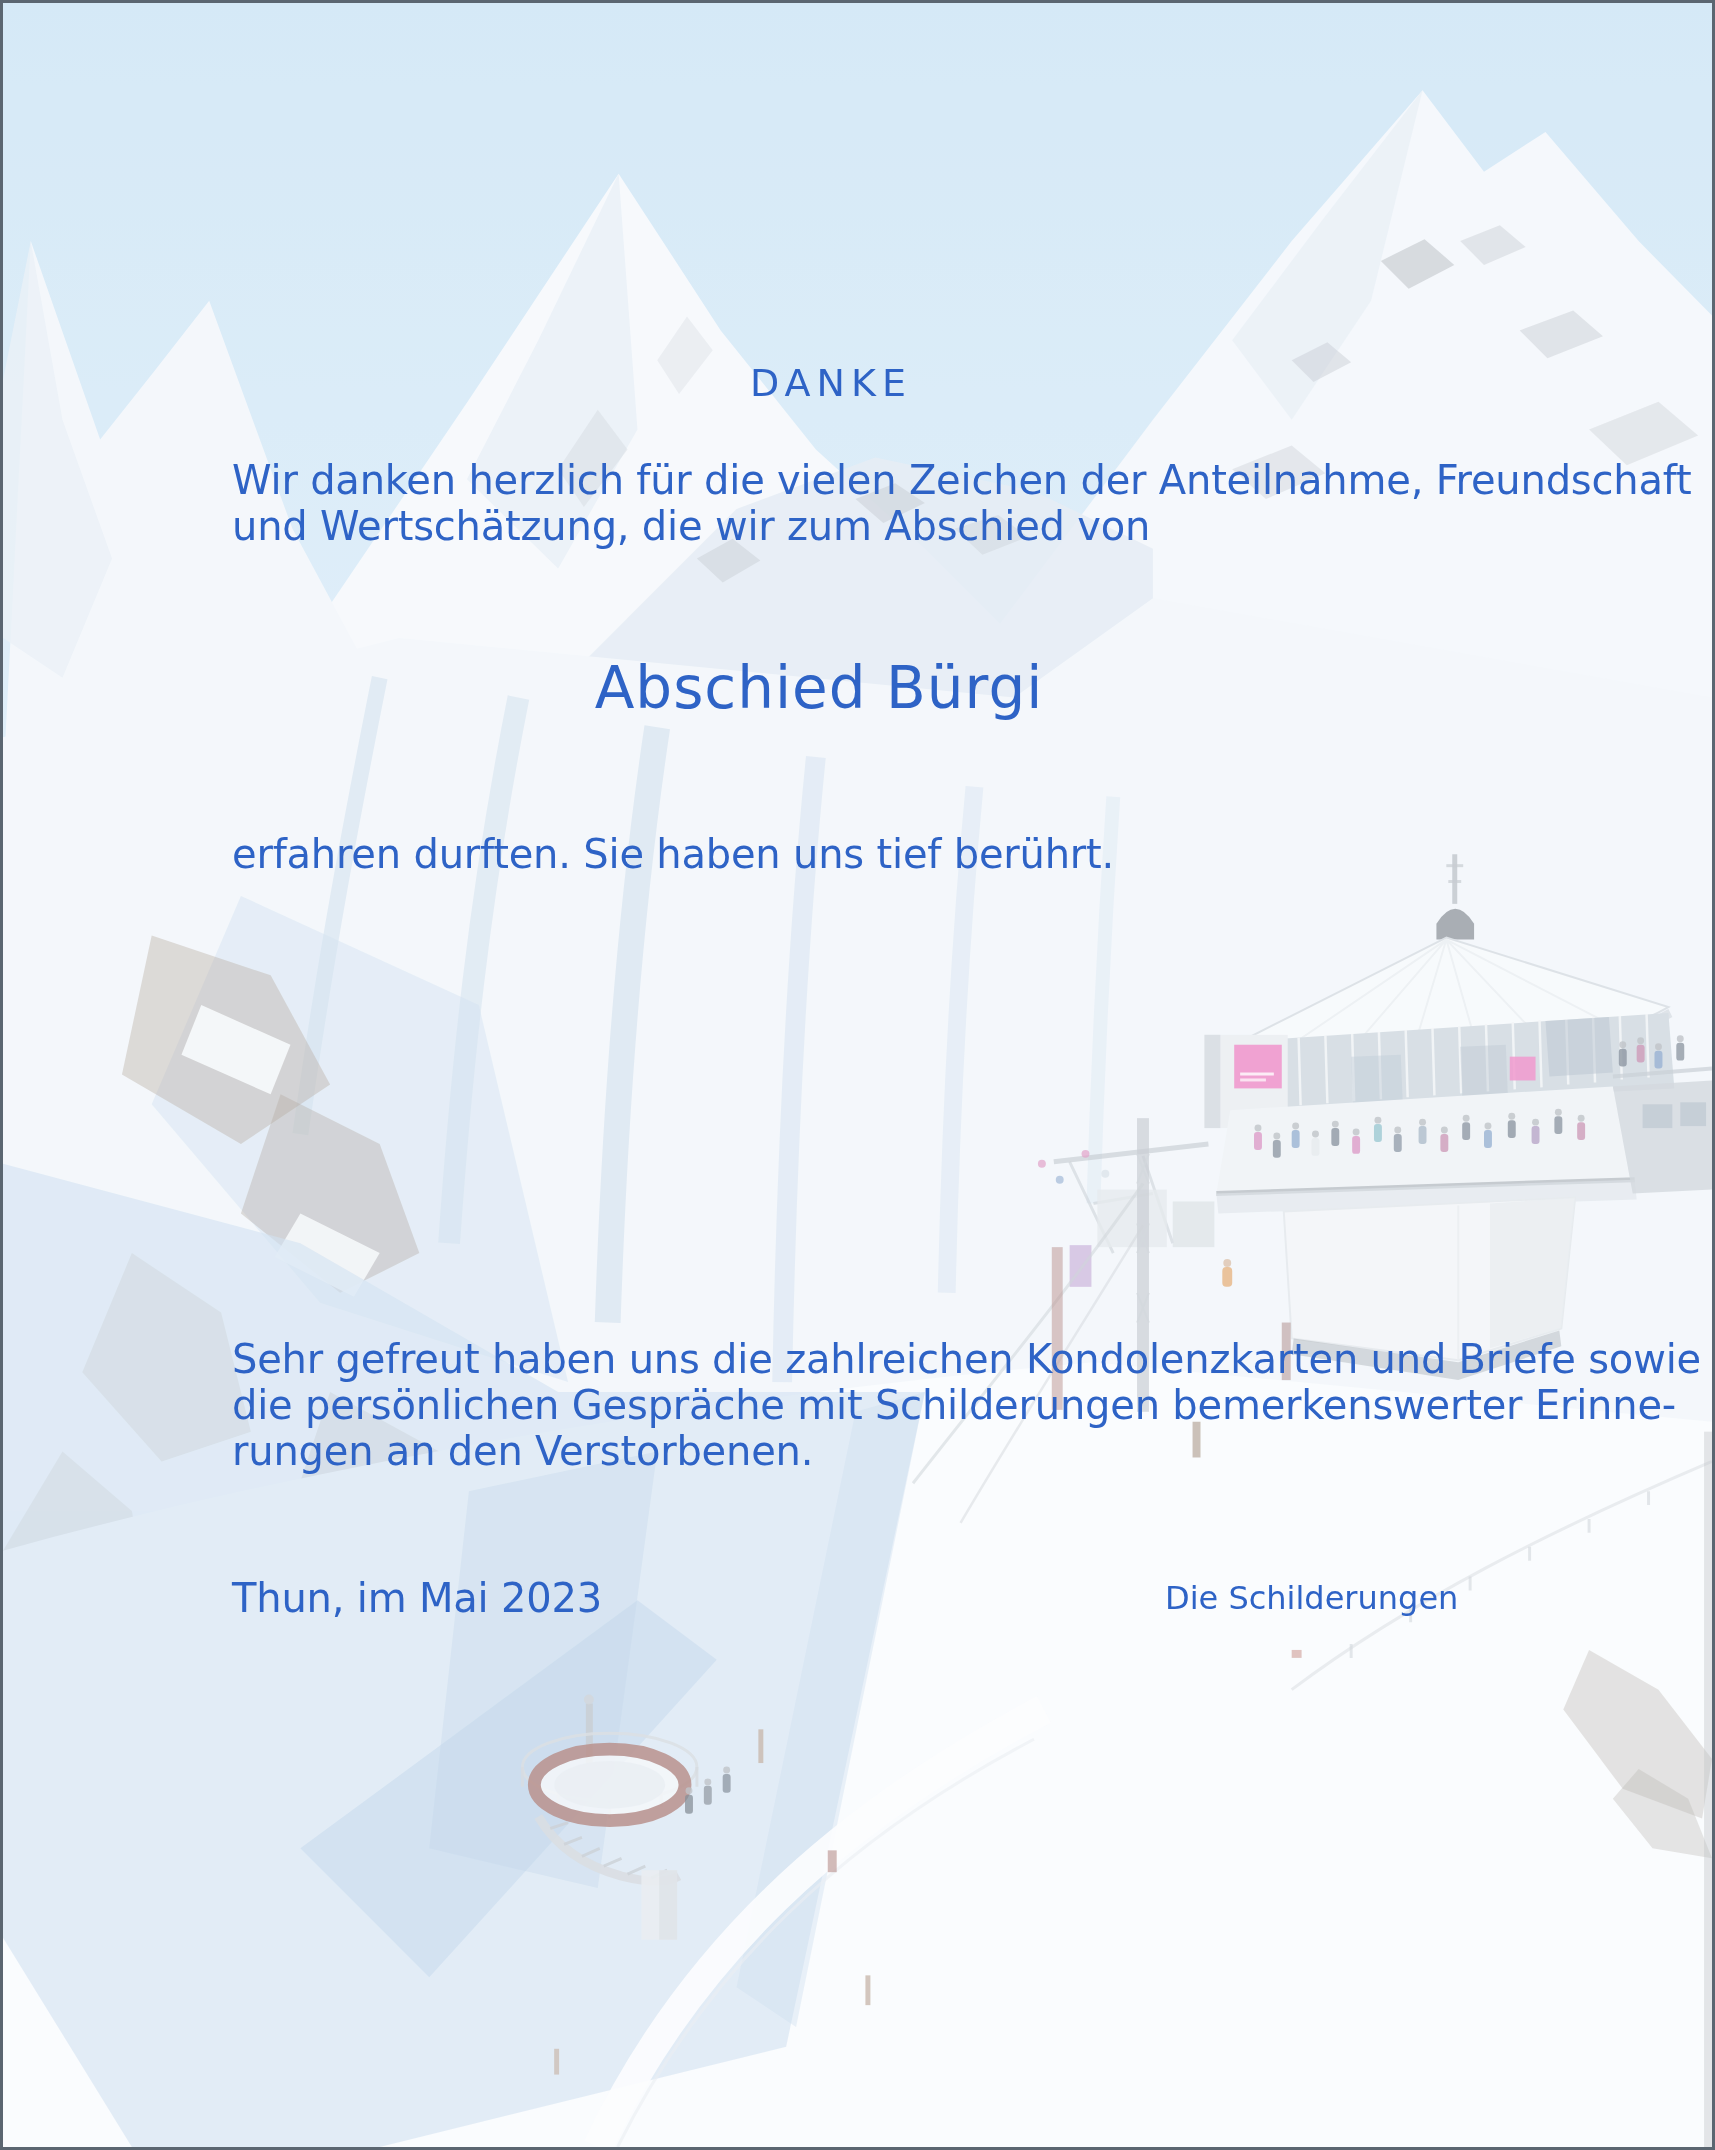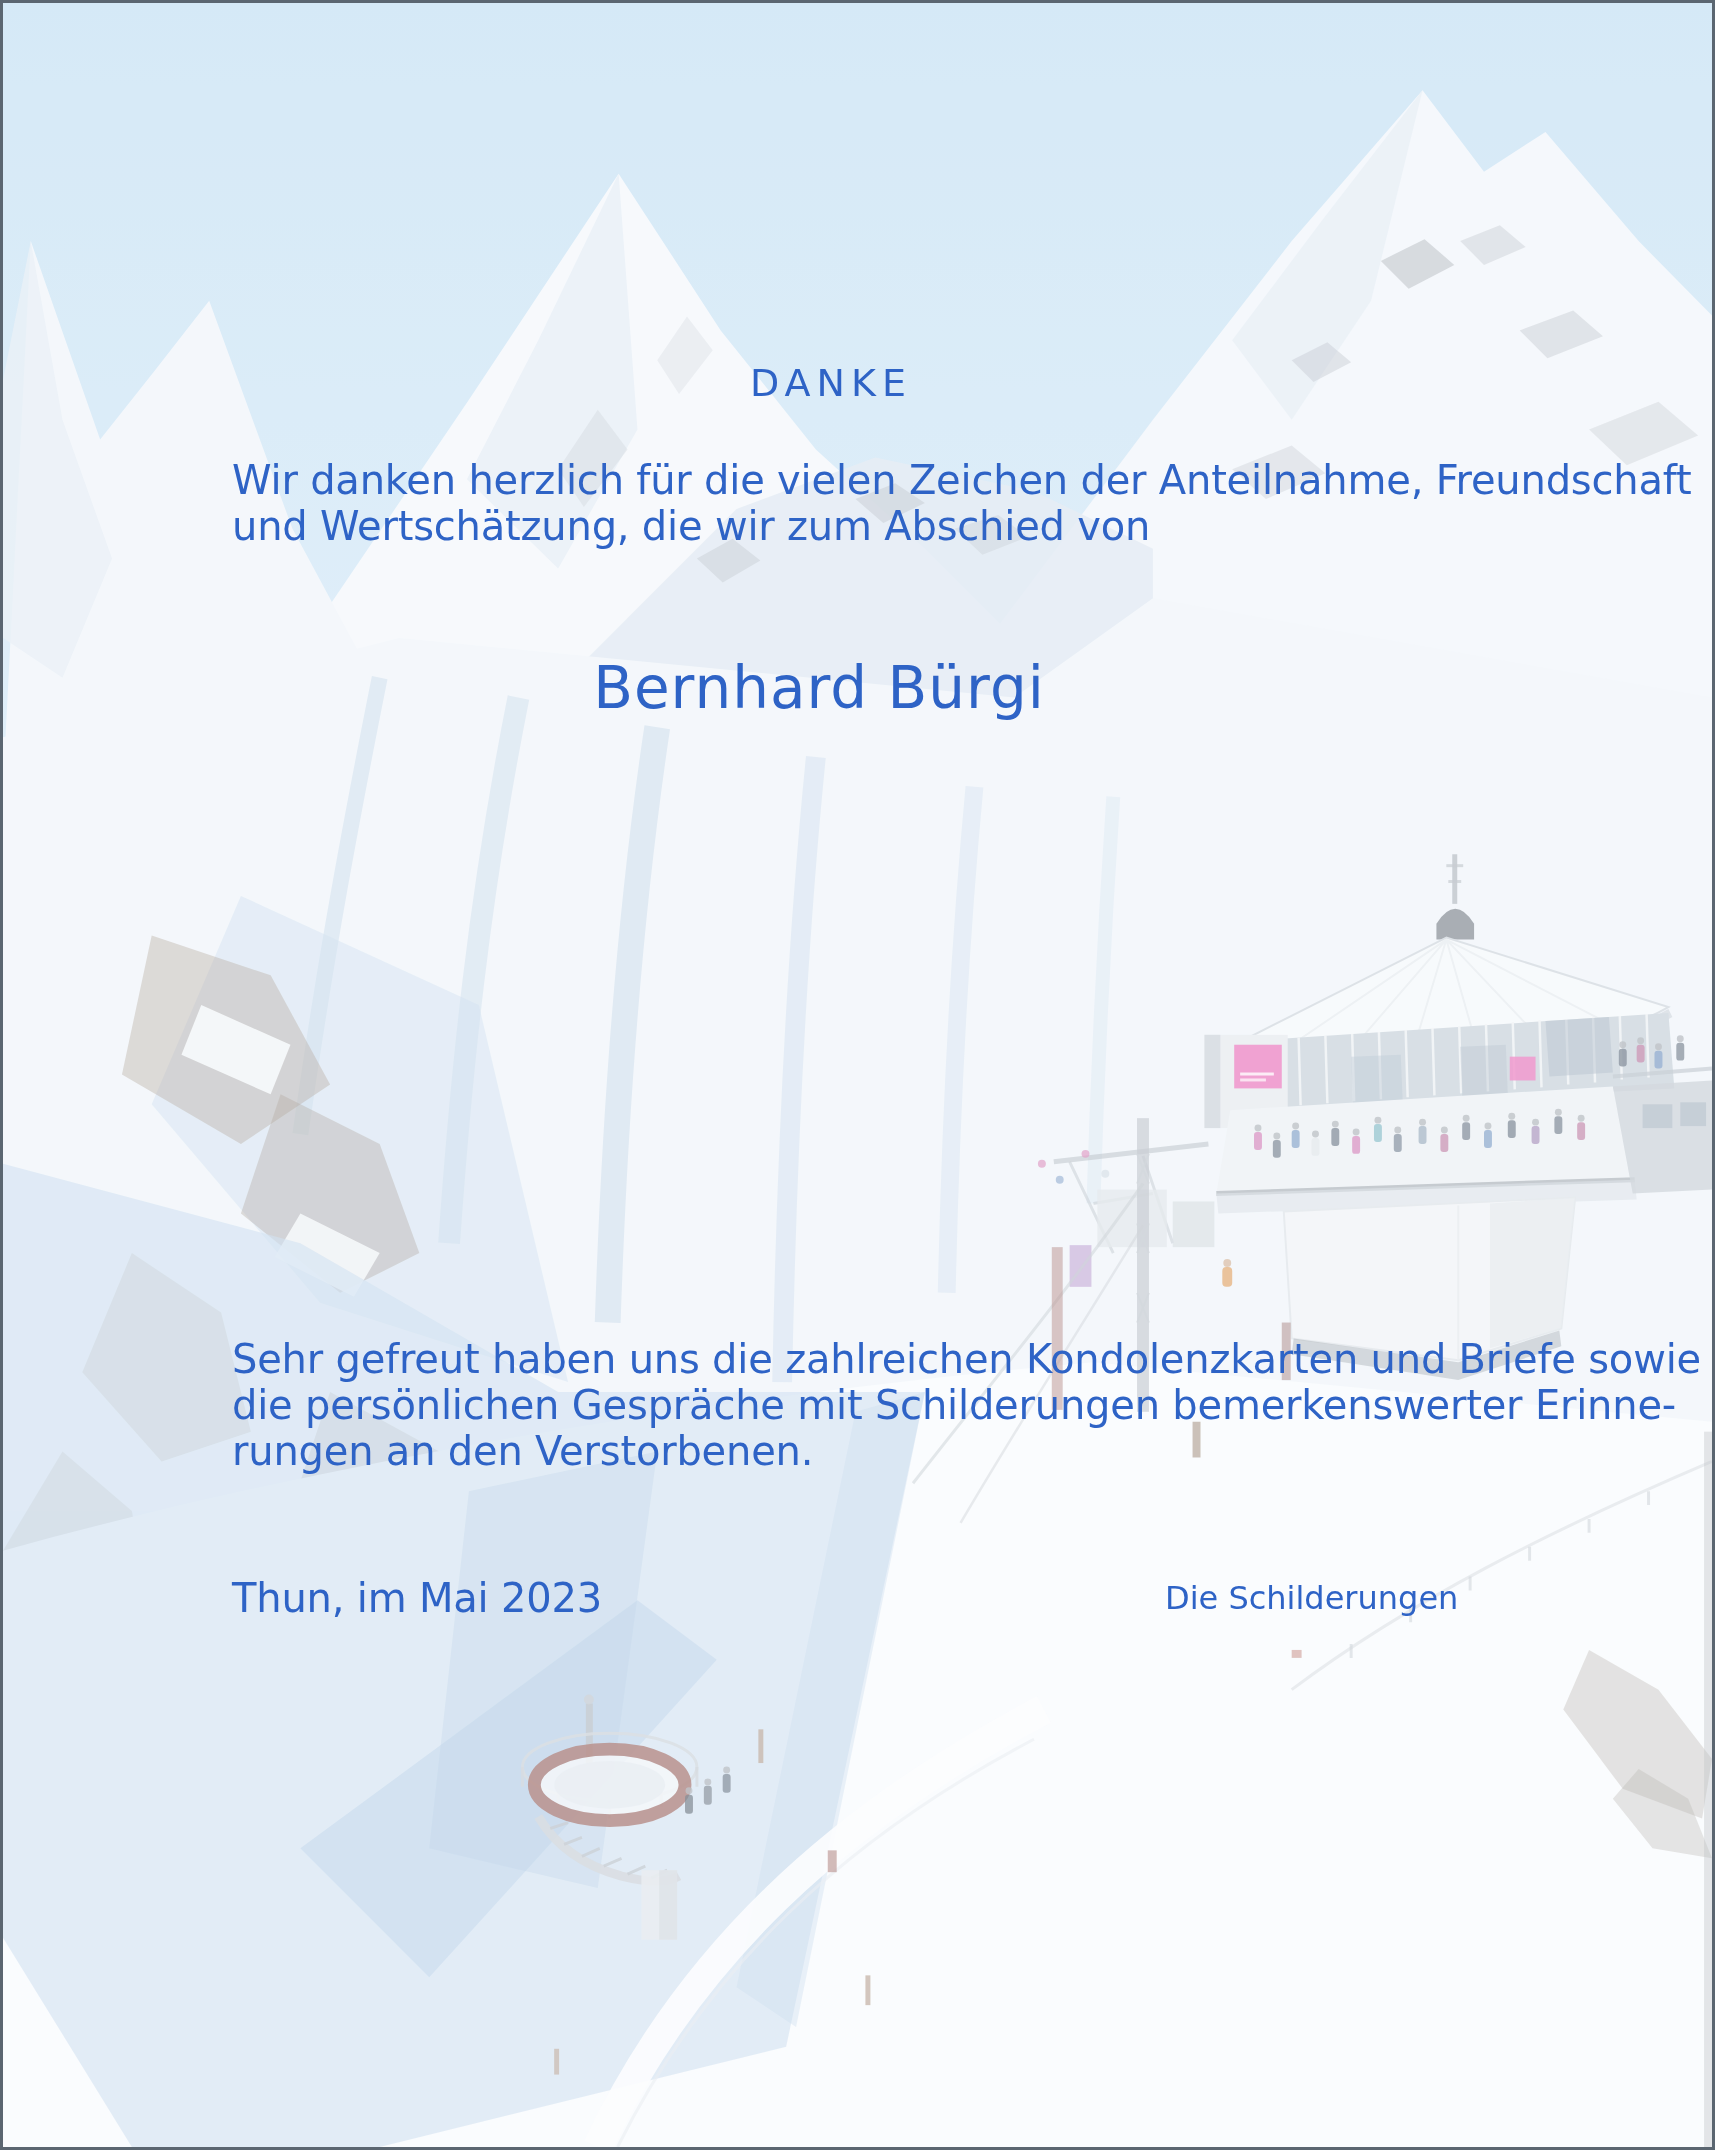--- a/index.html
+++ b/index.html
@@ -277,21 +277,22 @@
 
     <g>
       <rect x="0" y="0" width="1724" height="2161" style="fill:var(--wash-white,#ffffff)" opacity="0.38"></rect>
     </g>
   </svg>
 
   <div class="text-layer">
     <div class="title">DANKE</div>
     <div class="para intro">Wir danken herzlich für die vielen Zeichen der Anteilnahme, Freundschaft
 und Wertschätzung, die wir zum Abschied von</div>
-    <div class="name">Bernhard Bürgi</div>
+    <div class="name">Abschied Bürgi</div>
+    <div class="para p1">erfahren durften. Sie haben uns tief berührt.</div>
     <div class="para p4">Sehr gefreut haben uns die zahlreichen Kondolenzkarten und Briefe sowie
 die persönlichen Gespräche mit Schilderungen bemerkenswerter Erinne-
 rungen an den Verstorbenen.</div>
     <div class="para footer-left">Thun, im Mai 2023</div>
     <div class="footer-right">Die Schilderungen</div>
   </div>
 </div>
 
 
 </body></html>

